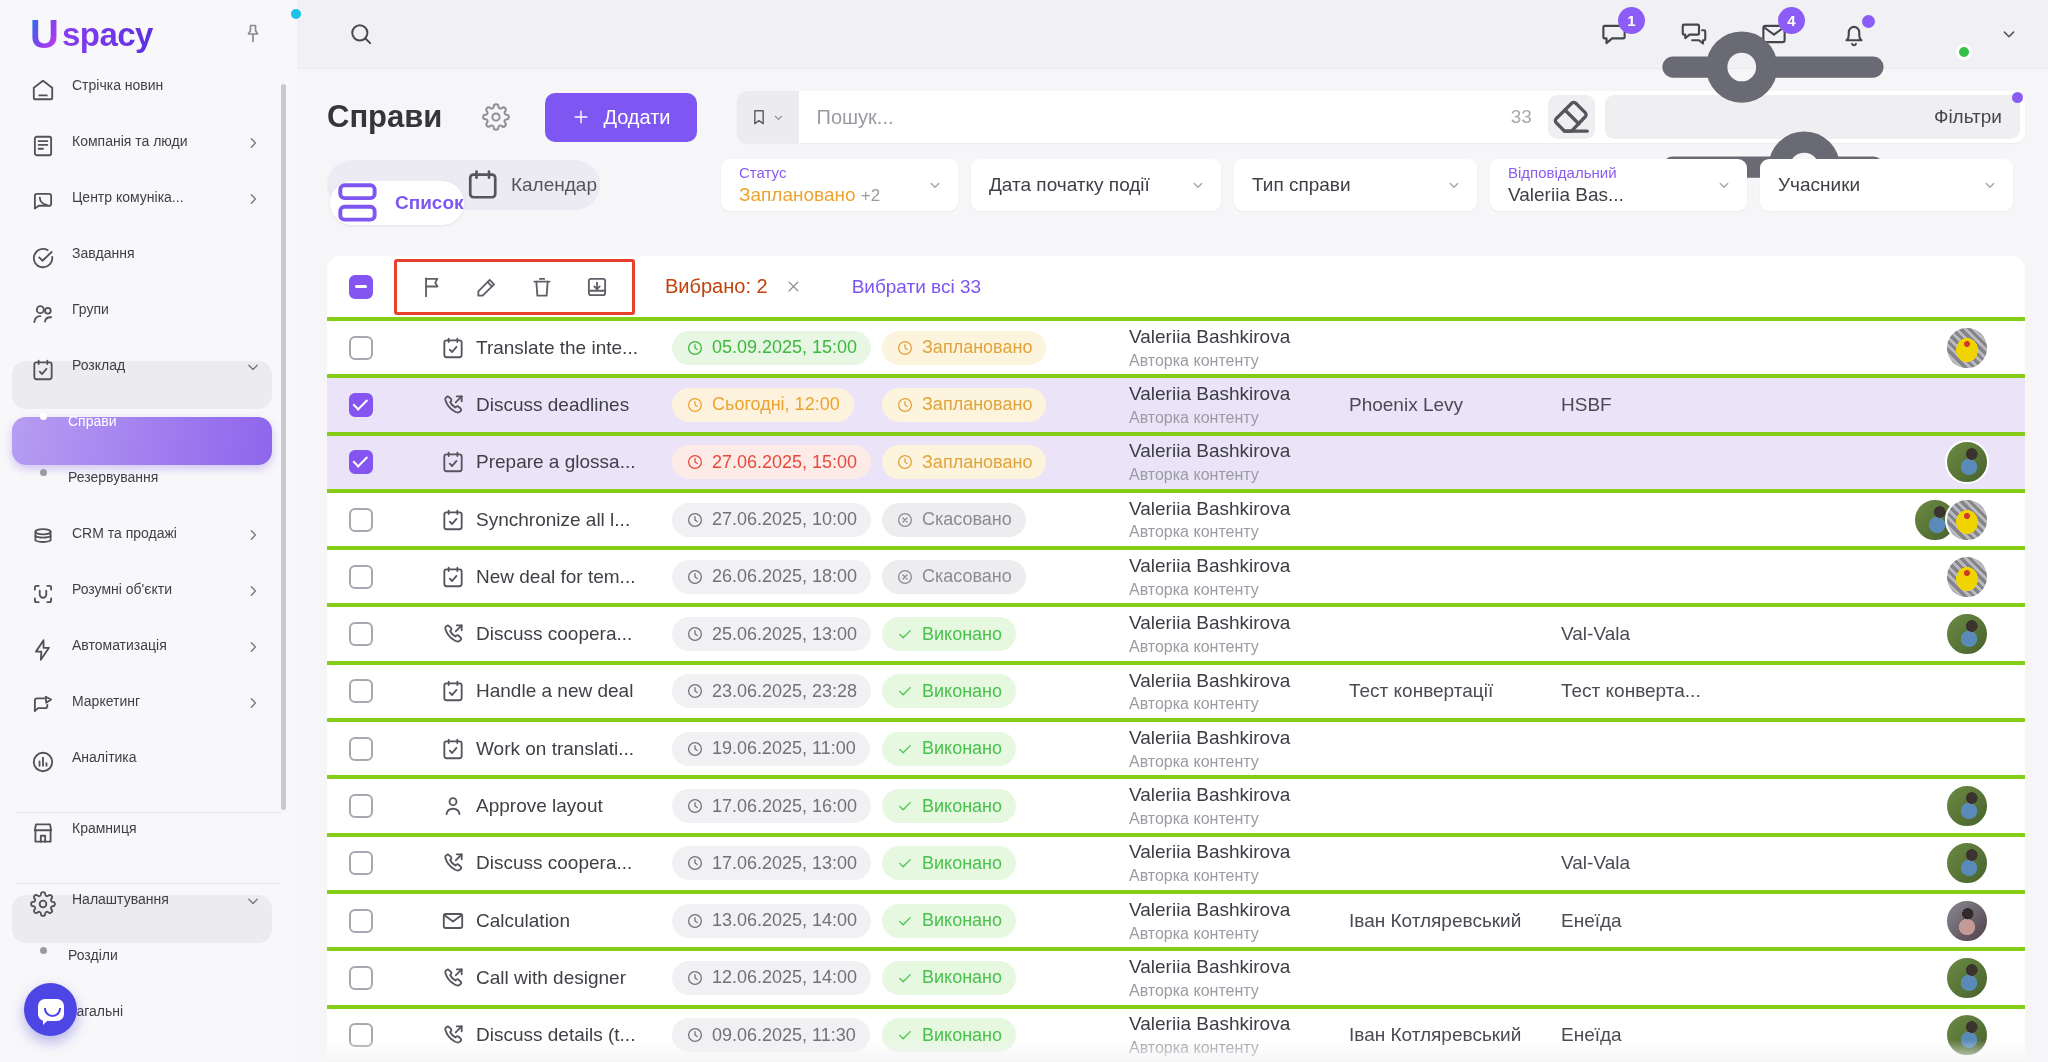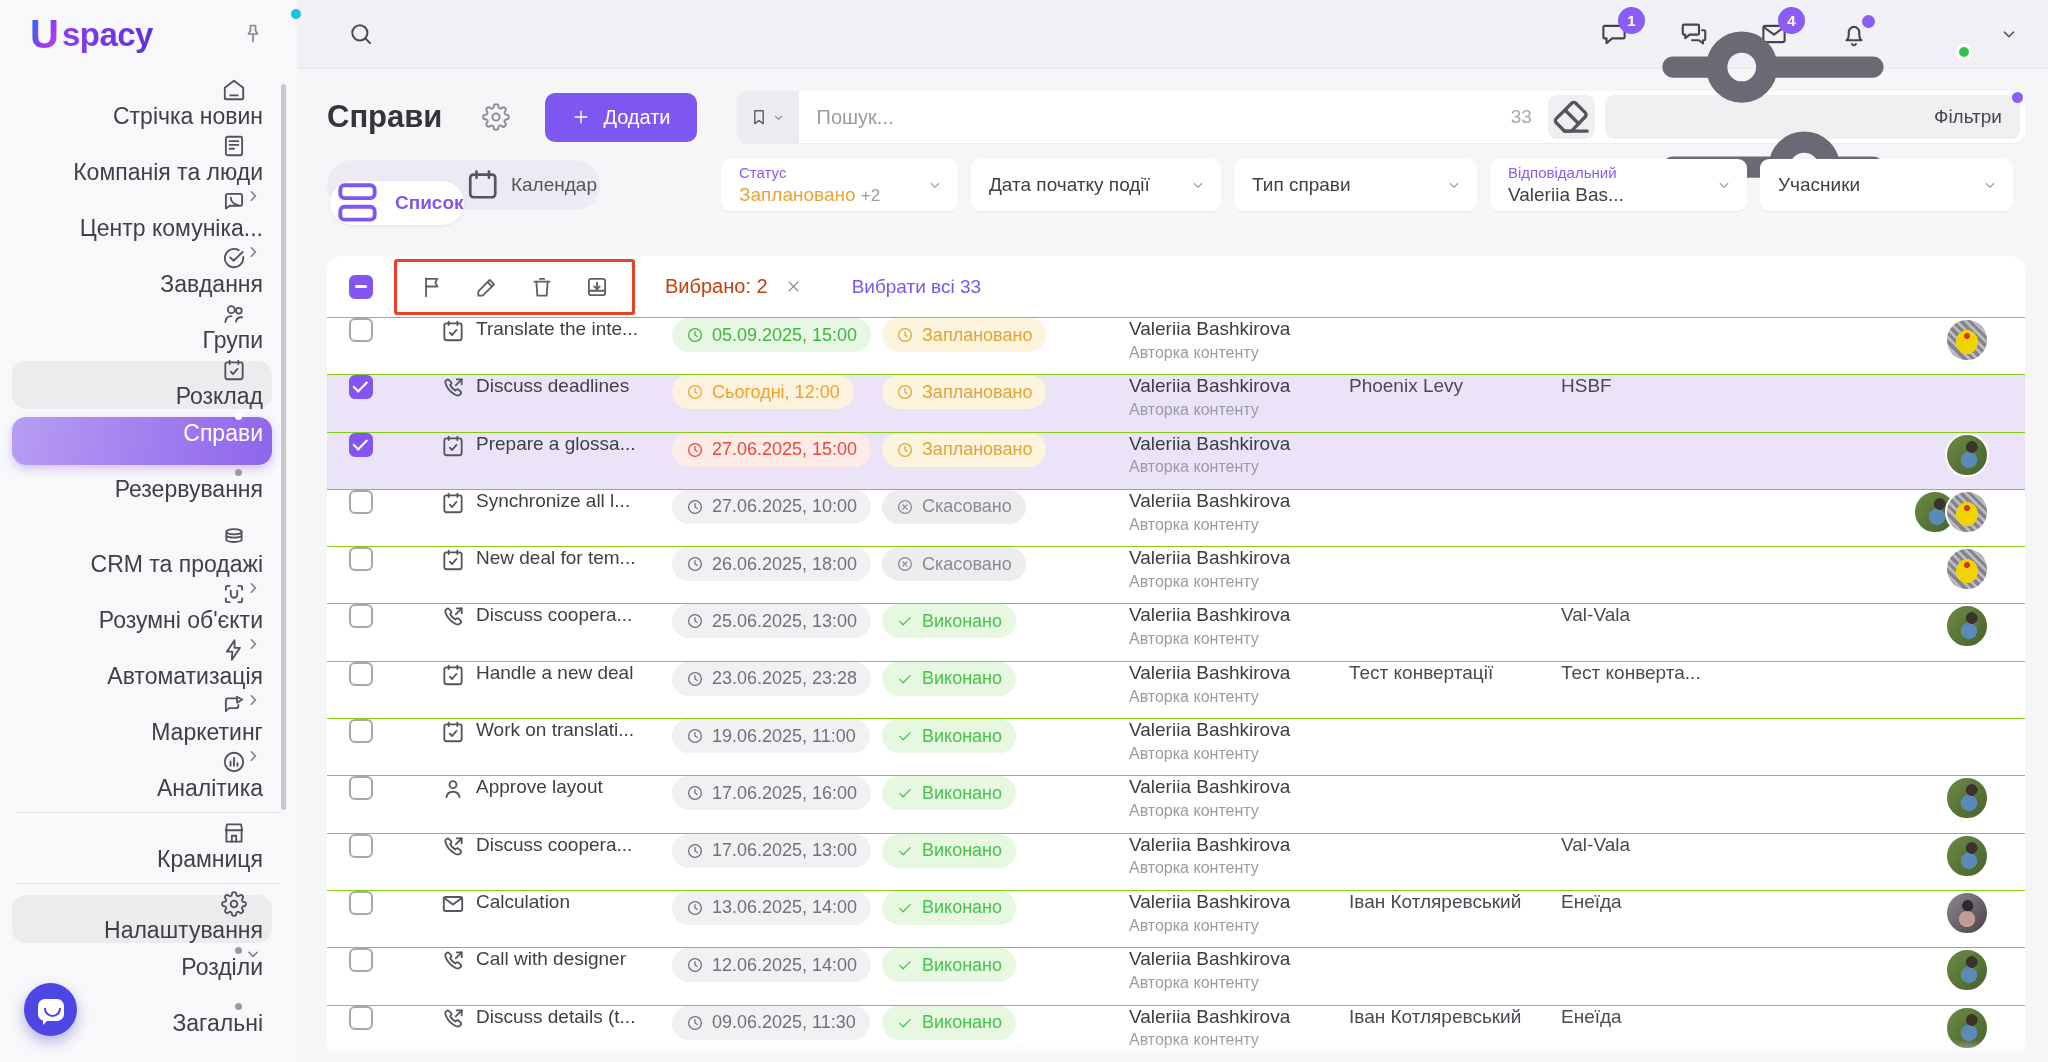--- a/index.html
+++ b/index.html
@@ -8,21 +8,21 @@
   .app { position:relative; width:2048px; height:1062px; background:#f6f6f8; overflow:hidden; }
 
   
   .sidebar { position:absolute; left:0; top:0; width:297px; height:100%; background:#f8f8fa; z-index:5; }
   .side-logo { height:69px; display:flex; align-items:center; padding:0 30px; position:relative; }
   .logo-mark { font-size:40px; font-weight:800; background:linear-gradient(120deg,#2f6bf0 10%,#8b3ff0 55%,#d53df0 95%); -webkit-background-clip:text; background-clip:text; color:transparent; position:relative; }
   .logo-dot { position:absolute; top:9px; right:-4px; width:10px; height:10px; border-radius:50%; background:#19c2e6; }
   .logo-text { font-size:33px; font-weight:700; letter-spacing:-.5px; background:linear-gradient(100deg,#8b3ff0,#5b2fe0); -webkit-background-clip:text; background-clip:text; color:transparent; margin-left:3px; }
   .pin-btn { position:absolute; right:32px; top:22px; color:#8a8a92; width:24px; height:24px; }
   .side-list { padding-top:8px; }
-  .snav { height:56px; display:flex; align-items:flex-end; padding:0 34px 0 30px; color:#3f3f46; font-size:23px; cursor:pointer; position:relative;flex-direction:column; }
+  .snav { height:56px; display:flex; align-items:flex-start; padding:0 34px 0 30px; color:#3f3f46; font-size:14px; cursor:pointer; position:relative; }
   .snav .sic { width:26px; height:26px; color:#52525b; margin-right:16px; flex:0 0 auto; }
   .snav .chev { margin-left:auto; width:20px; height:20px; color:#7a7a84; }
   .snav.pill::before { content:""; position:absolute; left:12px; right:25px; top:4px; bottom:4px; background:#ececef; border-radius:14px; z-index:-1; }
   .snav { z-index:1; }
   .snav.sub { padding-left:40px; }
   .snav.sub .bullet { width:7px; height:7px; border-radius:50%; background:#9a9aa2; margin:0 21px 0 0; }
   .snav.active { color:#fff; font-weight:500; }
   .snav.active::before { content:""; position:absolute; left:12px; right:25px; top:4px; bottom:4px; border-radius:14px; background:linear-gradient(100deg,#b79df2 0%,#8e65ec 100%); z-index:-1; box-shadow:0 4px 10px rgba(140,100,236,.35); }
   .snav.active .bullet { background:#fff; }
   .sdivider { height:1px; background:#e5e5e9; margin:7px 16px; }
@@ -88,21 +88,21 @@
   .cb.checked, .cb.indet { background:#8455f0; border-color:#8455f0; }
   .cb.indet::after { content:""; width:12px; height:3px; background:#fff; border-radius:2px; }
   .cb.checked::after { content:""; width:12px; height:6px; border-left:2.6px solid #fff; border-bottom:2.6px solid #fff; transform:rotate(-45deg) translate(1px,-2px); }
   .tb-cbwrap { margin-left:13px; width:42px; display:flex; justify-content:center; }
   .bulk-box { margin-left:12px; border:3px solid #e8402a; border-radius:3px; display:flex; align-items:center; gap:29px; padding:12px 22px; }
   .bulk-box .act { width:26px; height:26px; color:#5f5f68; cursor:pointer; }
   .sel-label { font-size:20px; color:#c2410c; margin-left:30px; }
   .sel-x { width:19px; height:19px; color:#8a8a92; margin-left:16px; cursor:pointer; }
   .sel-all { font-size:19px; color:#7d55f2; font-weight:500; margin-left:49px; cursor:pointer; }
 
-  .row { height:57.3px; display:flex; border-top:1px solid #84cc16; background:#fff; }
+  .row { height:57.3px; display:flex; align-items:center; border-top:4px solid #84cc16; background:#fff; }
   .row.selected { background:#ebe4f9; }
   .r-cb { margin-left:13px; width:42px; display:flex; justify-content:center; }
   .r-type { margin-left:58px; width:28px; height:26px; color:#55555e; flex:0 0 auto; }
   .r-type svg { width:26px; height:26px; }
   .r-name { margin-left:8px; width:196px; font-size:19px; color:#3f3f46; white-space:nowrap; overflow:hidden; }
   .r-datewrap { width:210px; } .r-statuswrap { width:185px; }
   .pillchip { display:inline-flex; align-items:center; gap:8px; height:34px; border-radius:17px; padding:0 14px; font-size:18px; white-space:nowrap; }
   .pillchip svg { width:18px; height:18px; }
   .d-green { color:#3db83d; background:#e7f7e3; } .d-orange { color:#eda32f; background:#fdf2dd; }
   .d-red { color:#e8493c; background:#fdebe7; } .d-gray { color:#71717a; background:#f1f1f4; }

